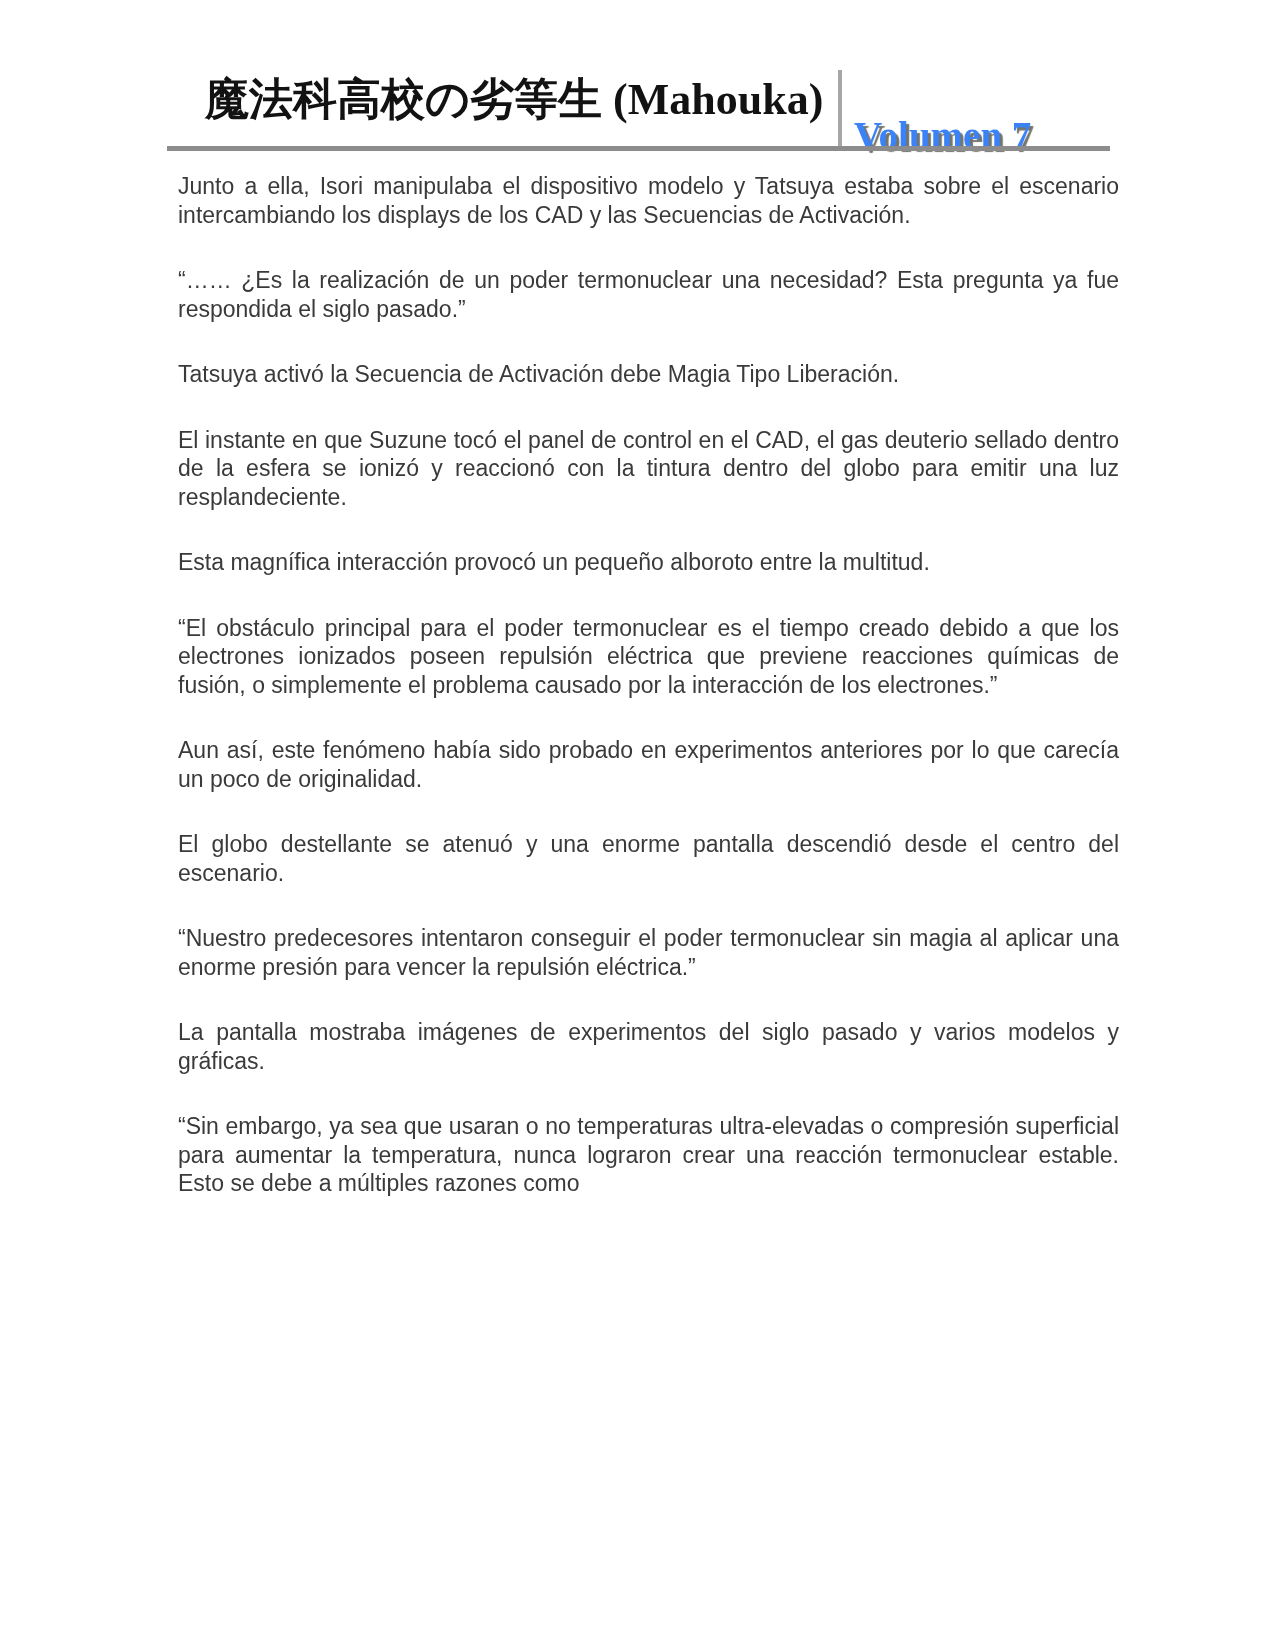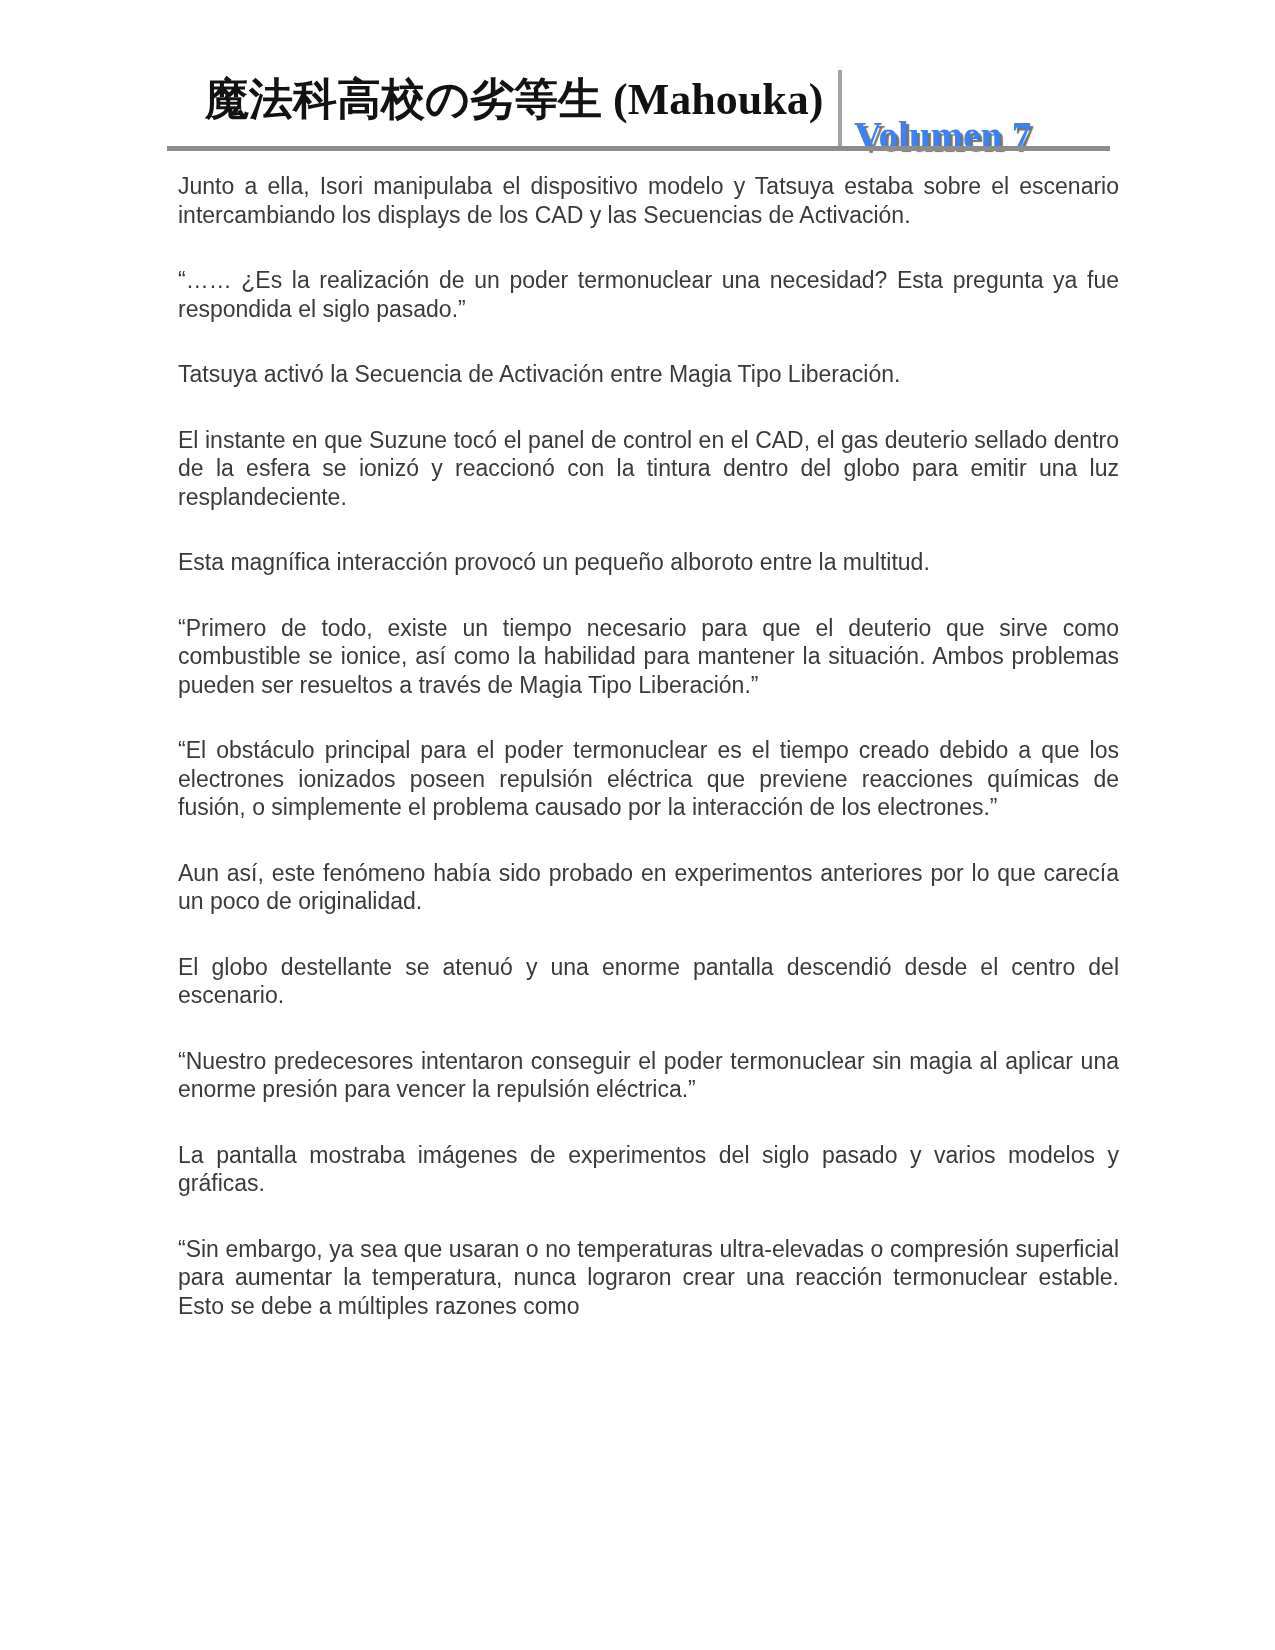--- a/index.html
+++ b/index.html
@@ -117,24 +117,23 @@
 
   <div class="header-divider"></div>
 
   <div class="volume-label">Volumen 7</div>
 
   <div class="header-rule"></div>
 
   <div class="body-text">
       <p class="paragraph">Junto a ella, Isori manipulaba el dispositivo modelo y Tatsuya estaba sobre el escenario intercambiando los displays de los CAD y las Secuencias de Activación.</p>
       <p class="paragraph">“…… ¿Es la realización de un poder termonuclear una necesidad? Esta pregunta ya fue respondida el siglo pasado.”</p>
-      <p class="paragraph">Tatsuya activó la Secuencia de Activación entre Magia Tipo Liberación.</p>
+      <p class="paragraph">Tatsuya activó la Secuencia de Activación debe Magia Tipo Liberación.</p>
       <p class="paragraph">El instante en que Suzune tocó el panel de control en el CAD, el gas deuterio sellado dentro de la esfera se ionizó y reaccionó con la tintura dentro del globo para emitir una luz resplandeciente.</p>
       <p class="paragraph">Esta magnífica interacción provocó un pequeño alboroto entre la multitud.</p>
-      <p class="paragraph">“Primero de todo, existe un tiempo necesario para que el deuterio que sirve como combustible se ionice, así como la habilidad para mantener la situación. Ambos problemas pueden ser resueltos a través de Magia Tipo Liberación.”</p>
       <p class="paragraph">“El obstáculo principal para el poder termonuclear es el tiempo creado debido a que los electrones ionizados poseen repulsión eléctrica que previene reacciones químicas de fusión, o simplemente el problema causado por la interacción de los electrones.”</p>
       <p class="paragraph">Aun así, este fenómeno había sido probado en experimentos anteriores por lo que carecía un poco de originalidad.</p>
       <p class="paragraph">El globo destellante se atenuó y una enorme pantalla descendió desde el centro del escenario.</p>
       <p class="paragraph">“Nuestro predecesores intentaron conseguir el poder termonuclear sin magia al aplicar una enorme presión para vencer la repulsión eléctrica.”</p>
       <p class="paragraph">La pantalla mostraba imágenes de experimentos del siglo pasado y varios modelos y gráficas.</p>
       <p class="paragraph">“Sin embargo, ya sea que usaran o no temperaturas ultra-elevadas o compresión superficial para aumentar la temperatura, nunca lograron crear una reacción termonuclear estable. Esto se debe a múltiples razones como</p>
     </div>
 
   <div class="footer">
     <div class="footer-line"></div>

